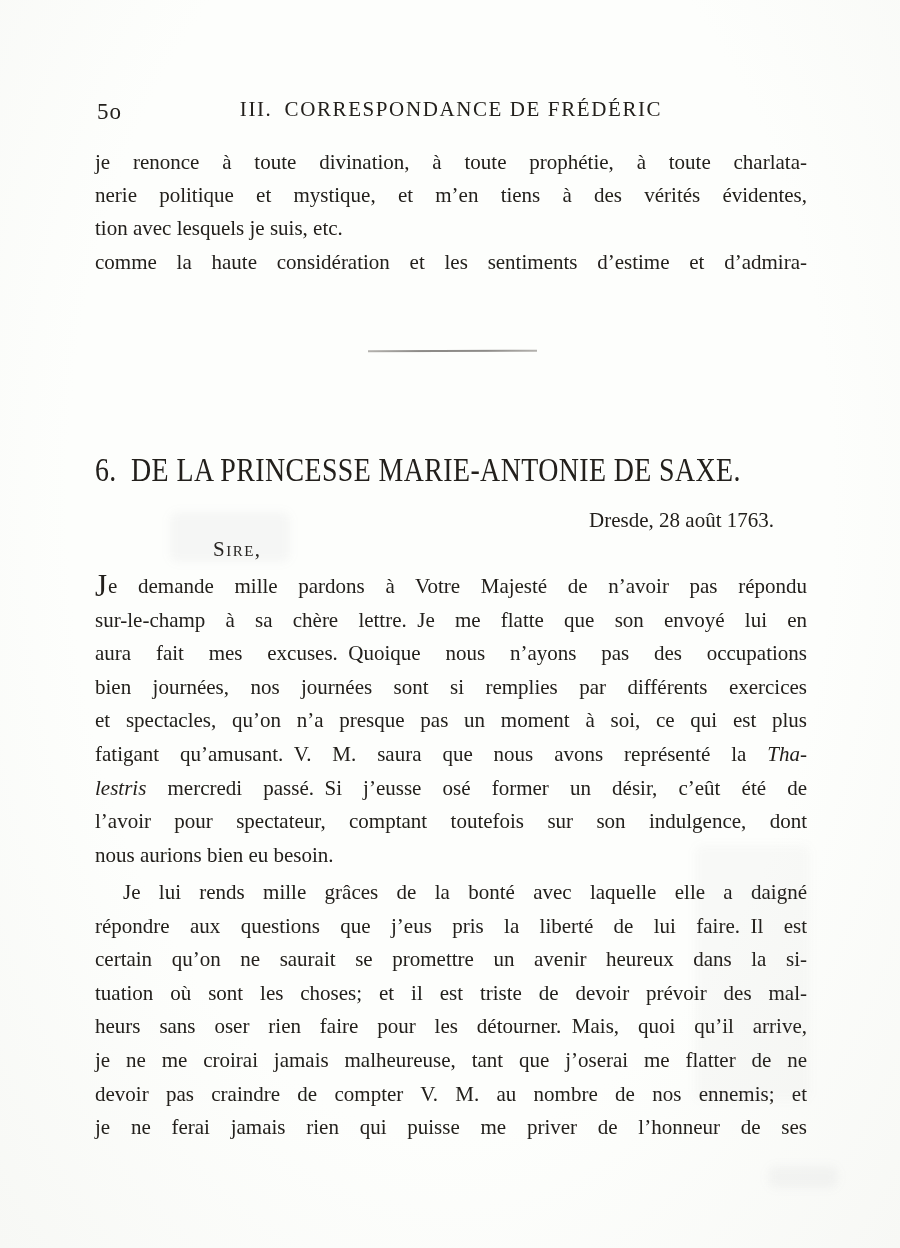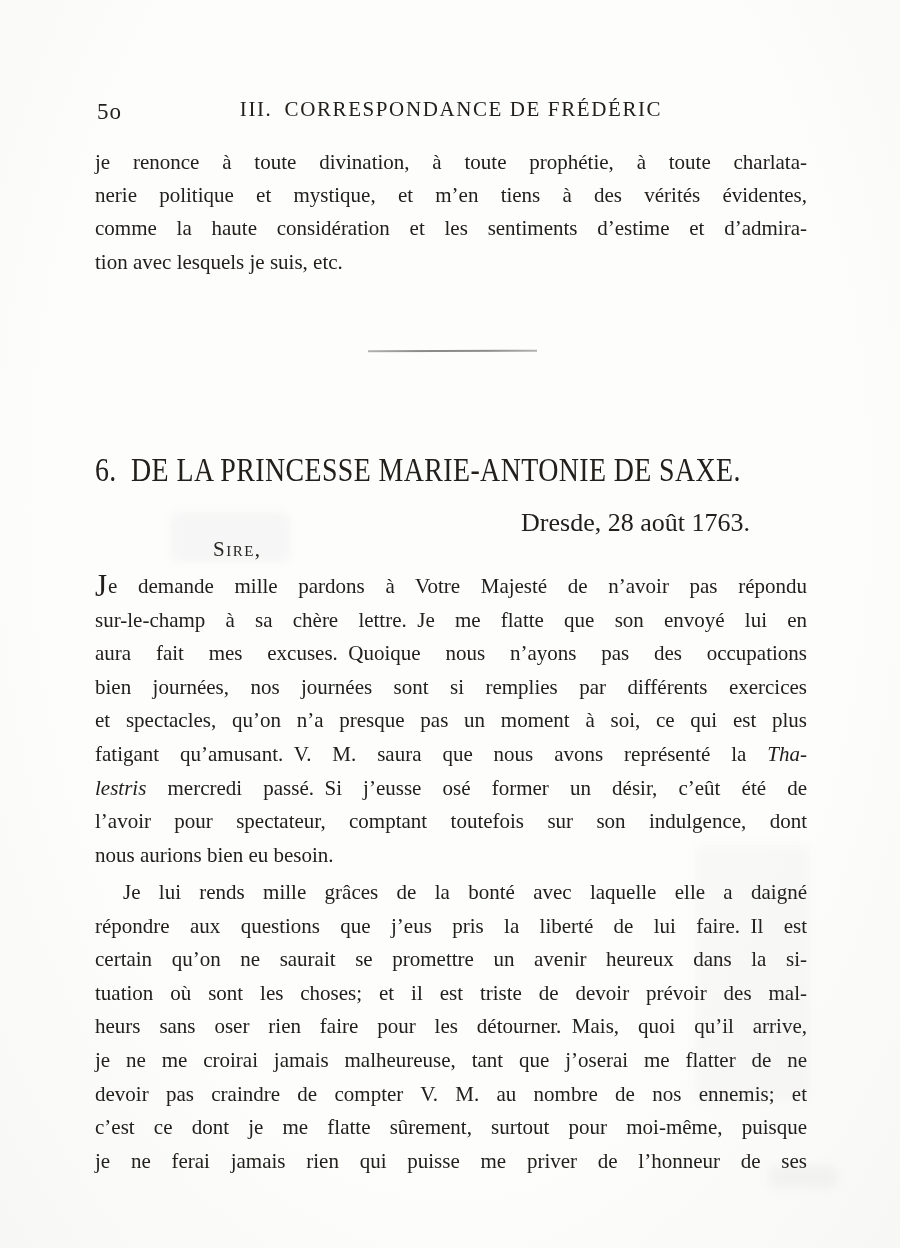--- a/index.html
+++ b/index.html
@@ -68,25 +68,25 @@
     top: 451px; left: 95px;
     font-size: 34px;
     letter-spacing: 0.5px;
     white-space: nowrap;
     transform: scaleX(0.82);
     transform-origin: 0 50%;
   }
 
   .dateline {
     position: absolute;
-    top: 508px; left: 78px; width: 712px;
+    top: 508px; left: 102px; width: 712px;
     box-sizing: border-box;
     padding-right: 40px;
     text-align: right;
-    font-size: 26px;
+    font-size: 21px;
   }
 
   .salutation {
     position: absolute;
     top: 537px; left: 213px;
     font-size: 21px;
     font-variant: small-caps;
     letter-spacing: 1.5px;
   }
 
@@ -108,22 +108,22 @@
 <div class="page">
 
   <div class="running-head">
     <span class="page-number">5o</span>
     <span class="running-title">III. CORRESPONDANCE DE FRÉDÉRIC</span>
   </div>
 
   <div class="textblock top-paragraph">
       <div class="tline">je renonce à toute divination, à toute prophétie, à toute charlata-</div>
       <div class="tline">nerie politique et mystique, et m’en tiens à des vérités évidentes,</div>
+      <div class="tline paraend">tion avec lesquels je suis, etc.</div>
       <div class="tline">comme la haute considération et les sentiments d’estime et d’admira-</div>
-      <div class="tline paraend">tion avec lesquels je suis, etc.</div>
     </div>
 
   <div class="divider"></div>
 
   <div class="section-heading">6. DE LA PRINCESSE MARIE-ANTONIE DE SAXE.</div>
 
   <div class="dateline">Dresde, 28 août 1763.</div>
 
   <div class="salutation">Sire,</div>
 
@@ -140,21 +140,20 @@
     </div>
 
   <div class="textblock letter-par2">
       <div class="tline indent">Je lui rends mille grâces de la bonté avec laquelle elle a daigné</div>
       <div class="tline">répondre aux questions que j’eus pris la liberté de lui faire. Il est</div>
       <div class="tline">certain qu’on ne saurait se promettre un avenir heureux dans la si-</div>
       <div class="tline">tuation où sont les choses; et il est triste de devoir prévoir des mal-</div>
       <div class="tline">heurs sans oser rien faire pour les détourner. Mais, quoi qu’il arrive,</div>
       <div class="tline">je ne me croirai jamais malheureuse, tant que j’oserai me flatter de ne</div>
       <div class="tline">devoir pas craindre de compter V. M. au nombre de nos ennemis; et</div>
-      <div class="tline">c’est ce dont je me flatte sûrement, surtout pour moi-même, puisque</div>
       <div class="tline">je ne ferai jamais rien qui puisse me priver de l’honneur de ses</div>
     </div>
 
   <div class="smudge smudge-a"></div>
   <div class="smudge smudge-b"></div>
   <div class="smudge smudge-c"></div>
 
 </div>
 
 </body></html>

